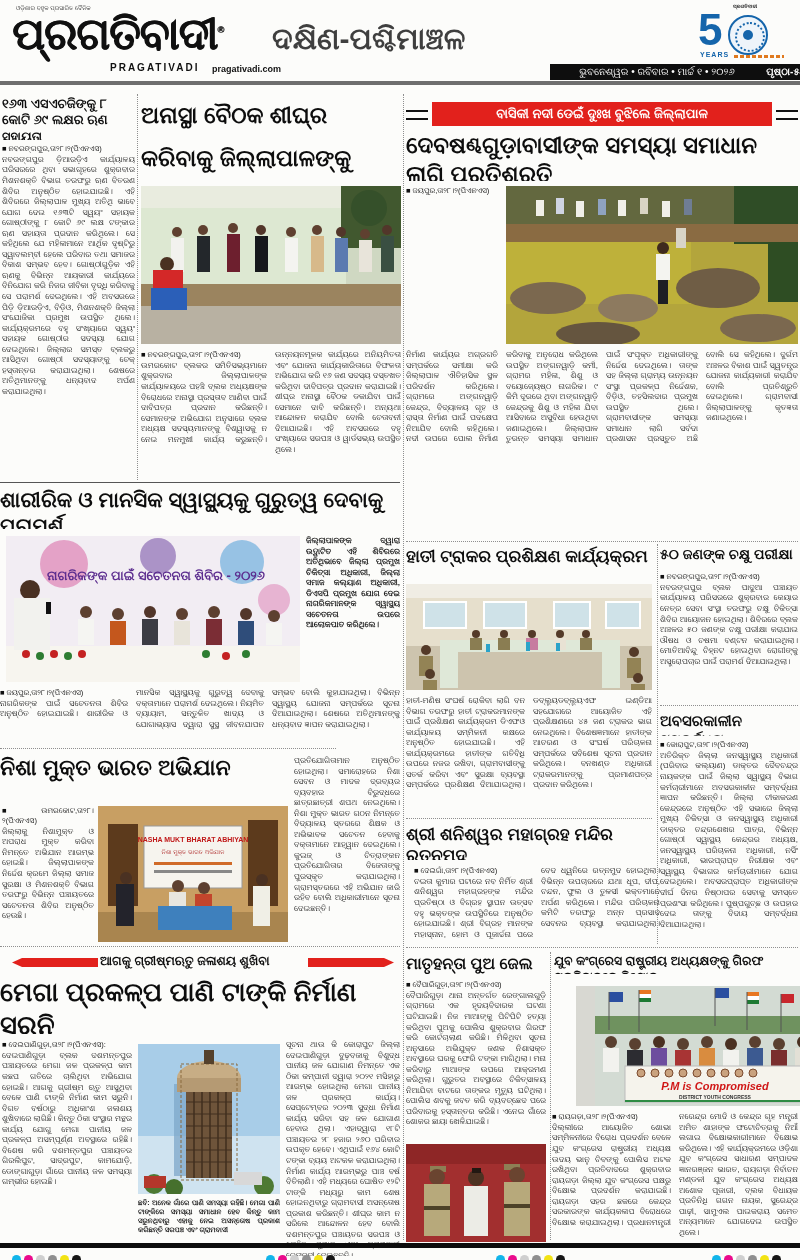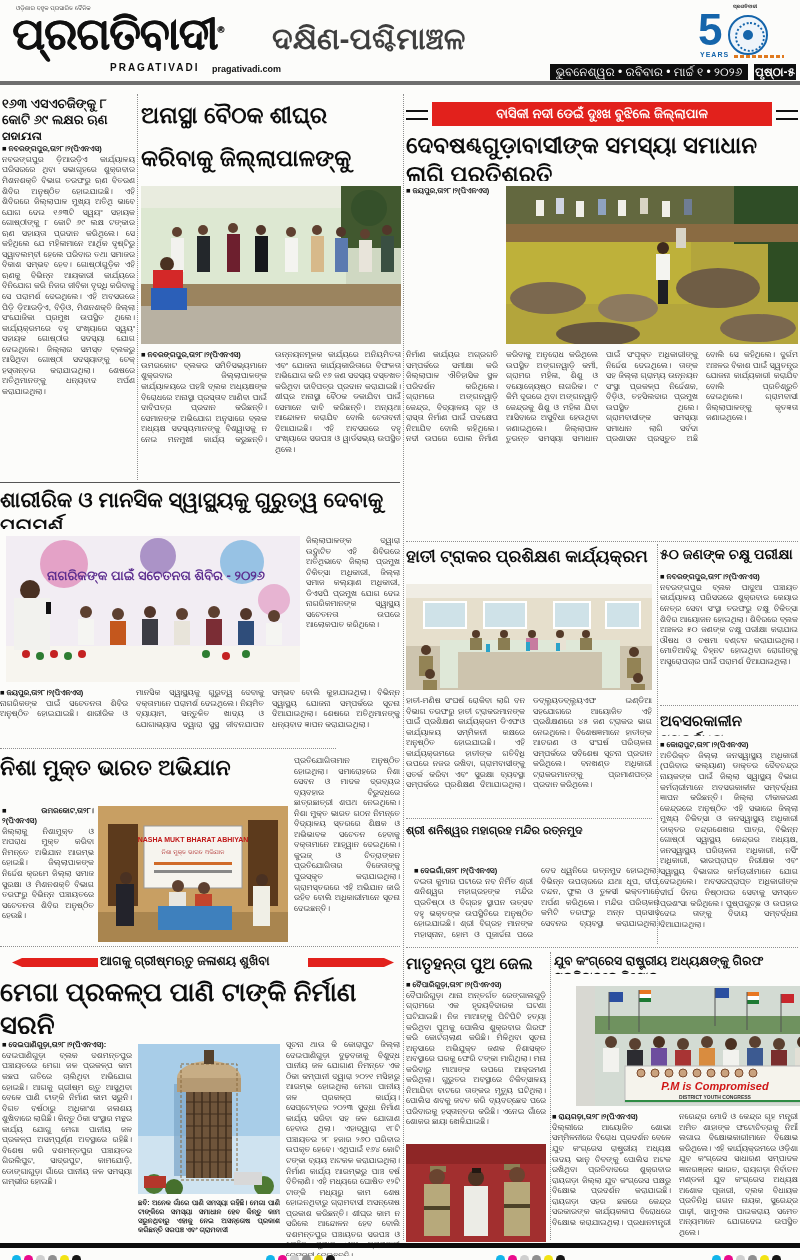--- a/index.html
+++ b/index.html
@@ -1,32 +1,32 @@
 <!DOCTYPE html>
 <html><head>
 <meta charset="utf-8">
 <style>
   html,body{margin:0;padding:0;background:#e8e8e4;}
   #page{position:relative;width:800px;height:1260px;background:#fcfcfa;margin:0 auto;
         font-family:"Liberation Sans","DejaVu Sans",sans-serif;overflow:hidden;color:#1c1c1c;}
   .abs{position:absolute;}
   .hl{font-weight:bold;text-align:left;color:#0d0d0d;line-height:1.25;overflow:hidden;}
   .body{font-size:8px;line-height:1.32;text-align:justify;color:#1e1e1e;overflow:hidden;}
-  .bl{display:block;font-weight:bold;font-size:7.5px;margin-bottom:1px;color:#111;}
+  .bl{display:block;font-weight:normal;font-size:7.5px;margin-bottom:1px;color:#111;}
   .cols2{column-count:2;column-gap:8px;}
   .cols3{column-count:3;column-gap:8px;}
   .cols4{column-count:4;column-gap:8px;}
   .photo{position:absolute;overflow:hidden;background:#d8d8d2;}
   .photo svg{display:block;width:100%;height:100%;}
   .vdot{position:absolute;width:0;border-left:1px dotted #8f8f8f;}
   .hdot{position:absolute;height:0;border-top:1px dotted #8f8f8f;}
   .hsolid{position:absolute;height:1px;background:#555;}
   .kicker-red{background:#e2211c;color:#fff;font-weight:bold;text-align:center;}
   .sideline{border-top:2px solid #111;border-bottom:2px solid #111;height:6px;}
-  .datebar{background:#0e0e0e;color:#fff;font-size:12px;text-align:center;line-height:16px;}
+  .datebar{background:#0e0e0e;color:#fff;font-size:10px;text-align:center;line-height:16px;padding-left:8px;}
   .dot{display:inline-block;width:9px;height:9px;border-radius:50%;margin-right:3px;vertical-align:middle;}
   .caption{font-size:7px;line-height:1.3;text-align:justify;font-weight:bold;color:#222;}
   svg text{font-family:"Liberation Sans","DejaVu Sans",sans-serif;}
   .masthead-odia{font-weight:900;color:#101010;letter-spacing:-1px;text-shadow:0.6px 0 #101010;}
 </style>
 </head>
 <body>
 
 <div id="page">
 
@@ -178,21 +178,21 @@
         <circle cx="62" cy="120" r="4" fill="#2e7d32"></circle>
       <circle cx="76" cy="118" r="4" fill="#c42222"></circle>
         <circle cx="200" cy="118" r="4" fill="#2e7d32"></circle>
       <circle cx="220" cy="120" r="4" fill="#c42222"></circle>
         <circle cx="240" cy="118" r="4" fill="#2e7d32"></circle>
       <circle cx="24" cy="54" r="10" fill="#4a3122"></circle>
       <rect x="8" y="62" width="36" height="52" fill="#f2f2ee"></rect>
       <rect x="40" y="66" width="5" height="12" fill="#111"></rect>
     </svg>
   </div>
-  <div class="abs body" style="left:306px;top:536px;width:94px;height:146px;">
+  <div class="abs body" style="left:306px;top:536px;width:94px;height:146px;font-weight:bold;">
     <span>ଜିଲ୍ଲାପାଳଙ୍କ ଦ୍ୱାରା ଉଦ୍ଘାଟିତ ଏହି ଶିବିରରେ ଅତିଥିଭାବେ ଜିଲ୍ଲା ପ୍ରମୁଖ ଚିକିତ୍ସା ଅଧିକାରୀ, ଜିଲ୍ଲା ସମାଜ କଲ୍ୟାଣ ଅଧିକାରୀ, ଡିଏସପି ପ୍ରମୁଖ ଯୋଗ ଦେଇ ନାଗରିକମାନଙ୍କ ସ୍ୱାସ୍ଥ୍ୟ ସଚେତନତା ଉପରେ ଆଲୋକପାତ କରିଥିଲେ।</span>
   </div>
   <div class="abs body cols3" style="left:0;top:688px;width:400px;height:56px;">
     <span class="bl">■ ଜୟପୁର,ତା୨୮।୨(ପିଏନଏସ)</span>
     <span>ନାଗରିକଙ୍କ ପାଇଁ ସଚେତନତା ଶିବିର ଅନୁଷ୍ଠିତ ହୋଇଯାଇଛି। ଶାରୀରିକ ଓ ମାନସିକ ସ୍ୱାସ୍ଥ୍ୟକୁ ଗୁରୁତ୍ୱ ଦେବାକୁ ବକ୍ତାମାନେ ପରାମର୍ଶ ଦେଇଥିଲେ। ନିୟମିତ ବ୍ୟାୟାମ, ସନ୍ତୁଳିତ ଖାଦ୍ୟ ଓ ଯୋଗାଭ୍ୟାସ ଦ୍ୱାରା ସୁସ୍ଥ ଜୀବନଯାପନ ସମ୍ଭବ ବୋଲି କୁହାଯାଇଥିଲା। ବିଭିନ୍ନ ସ୍ୱାସ୍ଥ୍ୟ ଯୋଜନା ସମ୍ପର୍କରେ ସୂଚନା ଦିଆଯାଇଥିଲା। ଶେଷରେ ଅତିଥିମାନଙ୍କୁ ଧନ୍ୟବାଦ ଜ୍ଞାପନ କରାଯାଇଥିଲା।</span>
   </div>
 
   <div class="abs hl" style="left:406px;top:546px;width:246px;height:32px;font-size:17px;">ହାତୀ ଟ୍ରାକର ପ୍ରଶିକ୍ଷଣ କାର୍ଯ୍ୟକ୍ରମ</div>
   <div class="photo" style="left:406px;top:584px;width:246px;height:106px;">
     <svg viewBox="0 0 246 106">
@@ -269,21 +269,21 @@
         <rect x="97" y="88" width="17" height="16" fill="#c2452c"></rect>
       <circle cx="164" cy="74" r="6" fill="#4a3122"></circle>
         <rect x="155" y="80" width="17" height="40" fill="#f0efe6"></rect>
       <rect x="60" y="100" width="74" height="24" fill="#3e80bd"></rect>
     </svg>
   </div>
   <div class="abs body" style="left:294px;top:756px;width:106px;height:186px;">
     <span>ପ୍ରତିଯୋଗିତାମାନ ଅନୁଷ୍ଠିତ ହୋଇଥିଲା। ସମାରୋହରେ ନିଶା ସେବନ ଓ ମାଦକ ଦ୍ରବ୍ୟର ବ୍ୟବହାର ବିରୁଦ୍ଧରେ ଛାତ୍ରଛାତ୍ରୀ ଶପଥ ନେଇଥିଲେ। ନିଶା ମୁକ୍ତ ଭାରତ ଗଠନ ନିମନ୍ତେ ବିଦ୍ୟାଳୟ ସ୍ତରରେ ଶିକ୍ଷକ ଓ ଅଭିଭାବକ ସଚେତନ ହେବାକୁ ବକ୍ତାମାନେ ଆହ୍ୱାନ ଦେଇଥିଲେ। କୁଇଜ୍ ଓ ଚିତ୍ରାଙ୍କନ ପ୍ରତିଯୋଗିତାର ବିଜେତାଙ୍କୁ ପୁରସ୍କୃତ କରାଯାଇଥିଲା। ଗ୍ରାମସ୍ତରରେ ଏହି ଅଭିଯାନ ଜାରି ରହିବ ବୋଲି ଅଧିକାରୀମାନେ ସୂଚନା ଦେଇଛନ୍ତି।</span>
   </div>
 
-  <div class="abs hl" style="left:406px;top:824px;width:246px;height:36px;font-size:11px;">ଶ୍ରୀ ଶନିଶ୍ୱର ମହାଗ୍ରହ ମନ୍ଦିର ରତ୍ନମୁଦ</div>
+  <div class="abs hl" style="left:406px;top:824px;width:246px;height:36px;font-size:17px;">ଶ୍ରୀ ଶନିଶ୍ୱର ମହାଗ୍ରହ ମନ୍ଦିର ରତ୍ନମୁଦ</div>
   <div class="abs body cols2" style="left:406px;top:866px;width:246px;height:78px;margin-left:8px;">
     <span class="bl">■ ଦେଇଗାଁ,ତା୨୮।୨(ପିଏନଏସ)</span>
     <span>ଚଇତା କୁମାର ପଟାରେ ନବ ନିର୍ମିତ ଶ୍ରୀ ଶନିଶ୍ୱର ମହାଗ୍ରହଙ୍କ ମନ୍ଦିର ପ୍ରତିଷ୍ଠା ଓ ବିଗ୍ରହ ସ୍ଥାପନ ଉତ୍ସବ ବହୁ ଭକ୍ତଙ୍କ ଉପସ୍ଥିତିରେ ଅନୁଷ୍ଠିତ ହୋଇଯାଇଛି। ଶ୍ରୀ ବିଗ୍ରହ ମାନଙ୍କ ମହାସ୍ନାନ, ହୋମ ଓ ପୂଜାର୍ଚ୍ଚନା ପରେ ବେଦ ଧ୍ୱନିରେ ରତ୍ନମୁଦ ହୋଇଥିଲା। ବିଭିନ୍ନ ଉପଚାରରେ ଯଥା ଧୂପ, ଦୀପ, ଚନ୍ଦନ, ଫୁଲ ଓ ତୁଳସୀ ଭକ୍ତମାନେ ଅର୍ପଣ କରିଥିଲେ। ମନ୍ଦିର ପରିଚାଳନା କମିଟି ତରଫରୁ ଅନ୍ନ ପ୍ରସାଦ ସେବନର ବ୍ୟବସ୍ଥା କରାଯାଇଥିଲା। ସମଗ୍ର କୁମାରପଟା ଉତ୍ସବମୁଖର ହୋଇ ଉଠିଥିଲା।</span>
   </div>
 
   <div class="abs" style="left:12px;top:958px;width:86px;height:9px;background:#e2211c;clip-path:polygon(0 50%,10px 0,100% 0,100% 100%,10px 100%);"></div>
   <div class="abs hl" style="left:100px;top:950px;width:206px;height:22px;font-size:12.5px;line-height:22px;">ଆଗକୁ ଗ୍ରୀଷ୍ମଋତୁ ଜଳାଶୟ ଶୁଖିବା ଆରମ୍ଭ</div>
   <div class="abs" style="left:308px;top:958px;width:86px;height:9px;background:#e2211c;clip-path:polygon(0 0,calc(100% - 10px) 0,100% 50%,calc(100% - 10px) 100%,0 100%);"></div>
   <div class="abs hl" style="left:0;top:976px;width:400px;height:58px;font-size:26px;">ମେଗା ପ୍ରକଳ୍ପ ପାଣି ଟାଙ୍କି ନିର୍ମାଣ ସରୁନି</div>
   <div class="abs body" style="left:2px;top:1040px;width:130px;height:216px;">

